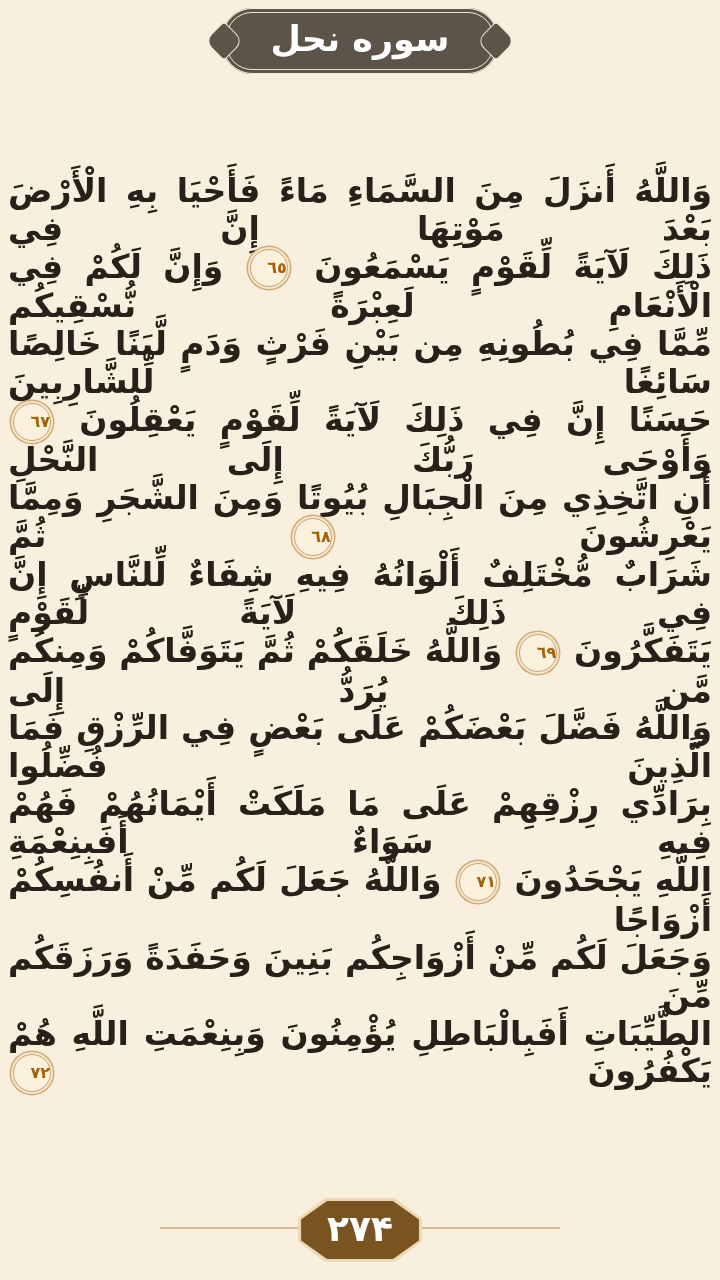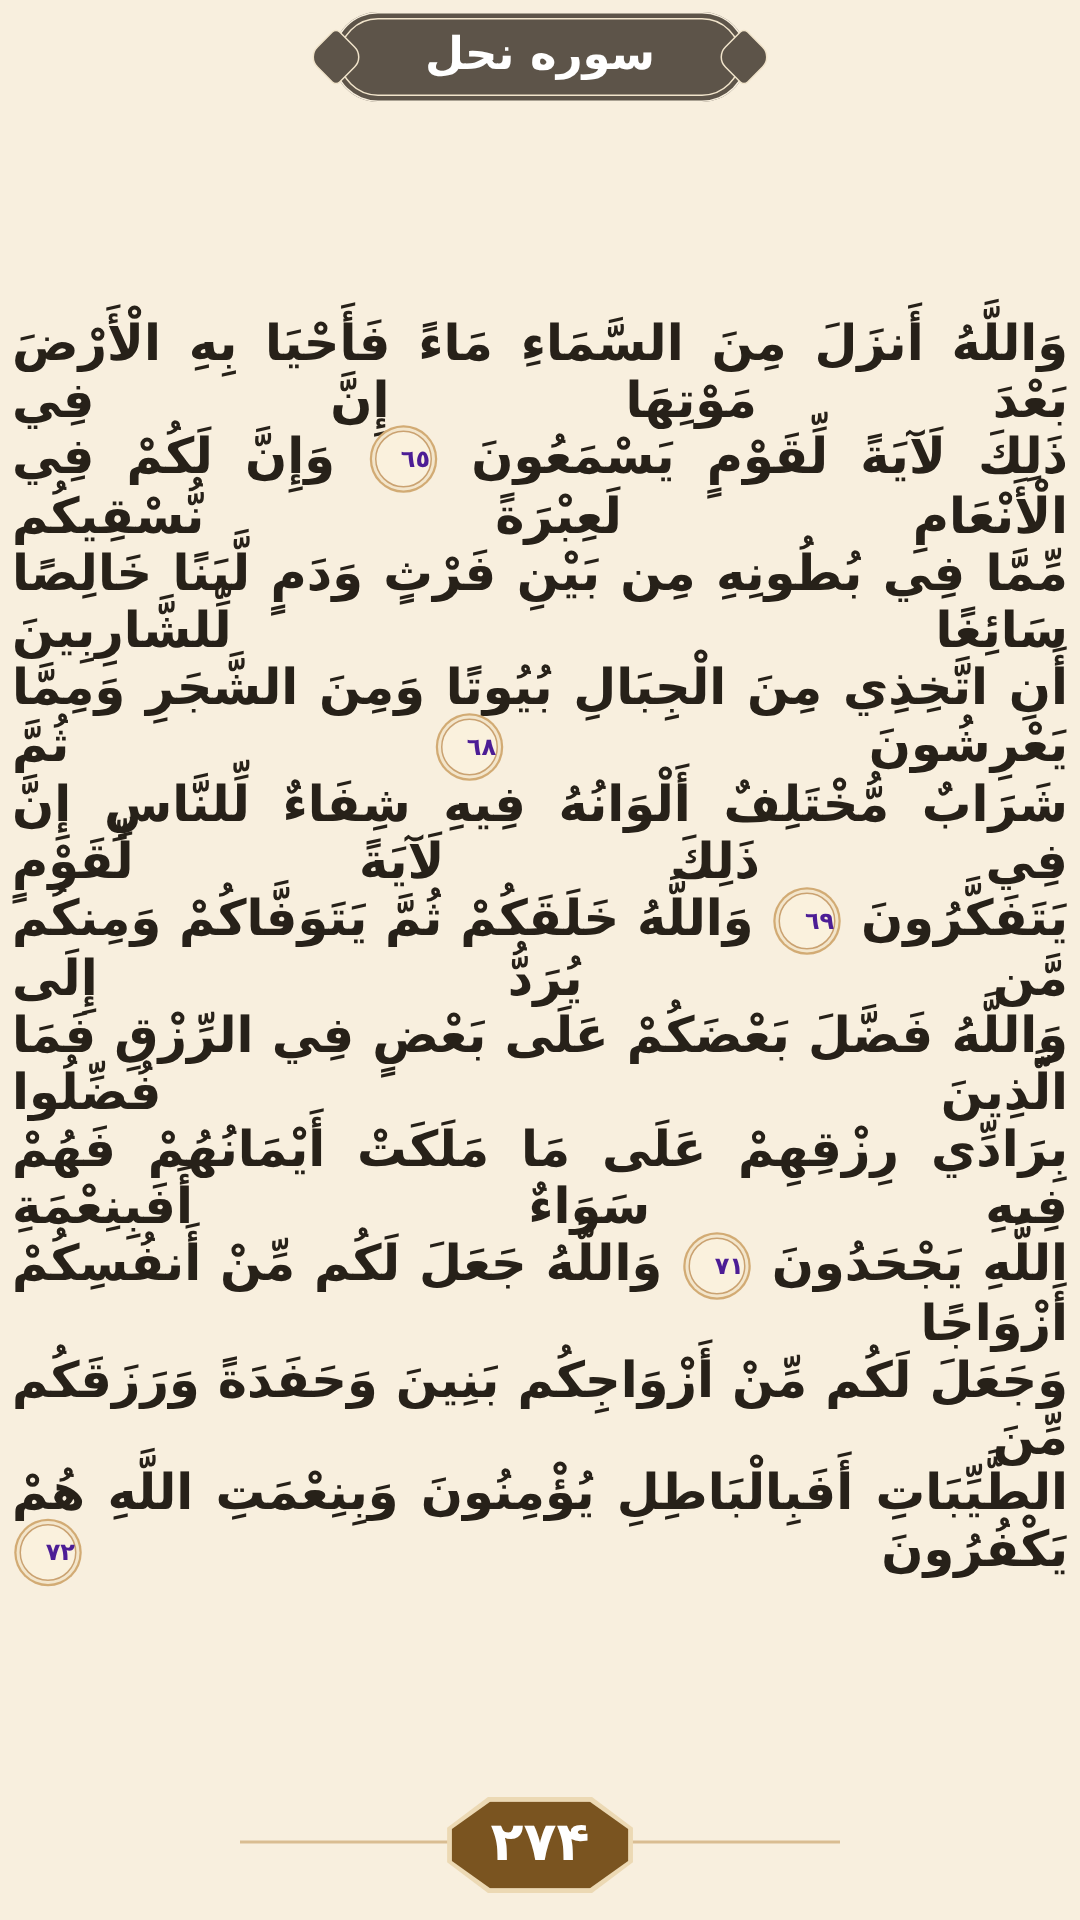--- a/index.html
+++ b/index.html
@@ -23,21 +23,21 @@
     padding:4px;
     min-width:268px;
     box-shadow:0 0 0 1px #f8efde inset;
   }
   .banner-inner{
     border:1.5px solid #f1e4cb;
     border-radius:26px;
     padding:7px 40px 10px;
     text-align:center;
     color:#ffffff;
-    font-size:30px;
+    font-size:35px;
     font-weight:bold;
     line-height:1.1;
   }
   .banner-tip{
     position:absolute;top:50%;width:26px;height:26px;
     background:#5d5449;border:1.5px solid #f1e4cb;
     transform:translateY(-50%) rotate(45deg);
     border-radius:4px 10px 4px 10px;
   }
   .banner-tip.left{left:-12px;}
@@ -58,21 +58,21 @@
     line-height:1.15;
     white-space:normal;
   }
   .ayah-marker{
     display:inline-block;
     width:36px;height:36px;
     border-radius:50%;
     background:#faf1dd;
     border:1px solid #caa271;
     box-shadow:0 0 0 2px #f3e6cc, 0 0 0 3.5px #d2ab74;
-    color:#4c1d95;
+    color:#a16207;
     font-size:16px;
     font-weight:bold;
     line-height:36px;
     text-align:center;
     vertical-align:middle;
     margin:0 5px;
   }
   
   .footer{
     position:absolute;left:0;right:0;bottom:22px;height:60px;
@@ -111,20 +111,21 @@
         <span>سوره نحل</span>
       </div>
       <span class="banner-tip right"></span>
     </div>
   </div>
 
   <div class="lines">
       <div class="mushaf-line"><span>وَاللَّهُ أَنزَلَ مِنَ السَّمَاءِ مَاءً فَأَحْيَا بِهِ الْأَرْضَ بَعْدَ مَوْتِهَا إِنَّ فِي</span> </div>
       <div class="mushaf-line"><span>ذَلِكَ لَآيَةً لِّقَوْمٍ يَسْمَعُونَ</span> <span class="ayah-marker">٦٥</span> <span>وَإِنَّ لَكُمْ فِي الْأَنْعَامِ لَعِبْرَةً نُّسْقِيكُم</span> </div>
       <div class="mushaf-line"><span>مِّمَّا فِي بُطُونِهِ مِن بَيْنِ فَرْثٍ وَدَمٍ لَّبَنًا خَالِصًا سَائِغًا لِّلشَّارِبِينَ</span> </div>
+      <div class="mushaf-line"><span>حَسَنًا إِنَّ فِي ذَلِكَ لَآيَةً لِّقَوْمٍ يَعْقِلُونَ</span> <span class="ayah-marker">٦٧</span> <span>وَأَوْحَى رَبُّكَ إِلَى النَّحْلِ</span> </div>
       <div class="mushaf-line"><span>أَنِ اتَّخِذِي مِنَ الْجِبَالِ بُيُوتًا وَمِنَ الشَّجَرِ وَمِمَّا يَعْرِشُونَ</span> <span class="ayah-marker">٦٨</span> <span>ثُمَّ</span> </div>
       <div class="mushaf-line"><span>شَرَابٌ مُّخْتَلِفٌ أَلْوَانُهُ فِيهِ شِفَاءٌ لِّلنَّاسِ إِنَّ فِي ذَلِكَ لَآيَةً لِّقَوْمٍ</span> </div>
       <div class="mushaf-line"><span>يَتَفَكَّرُونَ</span> <span class="ayah-marker">٦٩</span> <span>وَاللَّهُ خَلَقَكُمْ ثُمَّ يَتَوَفَّاكُمْ وَمِنكُم مَّن يُرَدُّ إِلَى</span> </div>
       <div class="mushaf-line"><span>وَاللَّهُ فَضَّلَ بَعْضَكُمْ عَلَى بَعْضٍ فِي الرِّزْقِ فَمَا الَّذِينَ فُضِّلُوا</span> </div>
       <div class="mushaf-line"><span>بِرَادِّي رِزْقِهِمْ عَلَى مَا مَلَكَتْ أَيْمَانُهُمْ فَهُمْ فِيهِ سَوَاءٌ أَفَبِنِعْمَةِ</span> </div>
       <div class="mushaf-line"><span>اللَّهِ يَجْحَدُونَ</span> <span class="ayah-marker">٧١</span> <span>وَاللَّهُ جَعَلَ لَكُم مِّنْ أَنفُسِكُمْ أَزْوَاجًا</span> </div>
       <div class="mushaf-line"><span>وَجَعَلَ لَكُم مِّنْ أَزْوَاجِكُم بَنِينَ وَحَفَدَةً وَرَزَقَكُم مِّنَ</span> </div>
       <div class="mushaf-line"><span>الطَّيِّبَاتِ أَفَبِالْبَاطِلِ يُؤْمِنُونَ وَبِنِعْمَتِ اللَّهِ هُمْ يَكْفُرُونَ</span> <span class="ayah-marker">٧٢</span> </div>
     </div>
 

